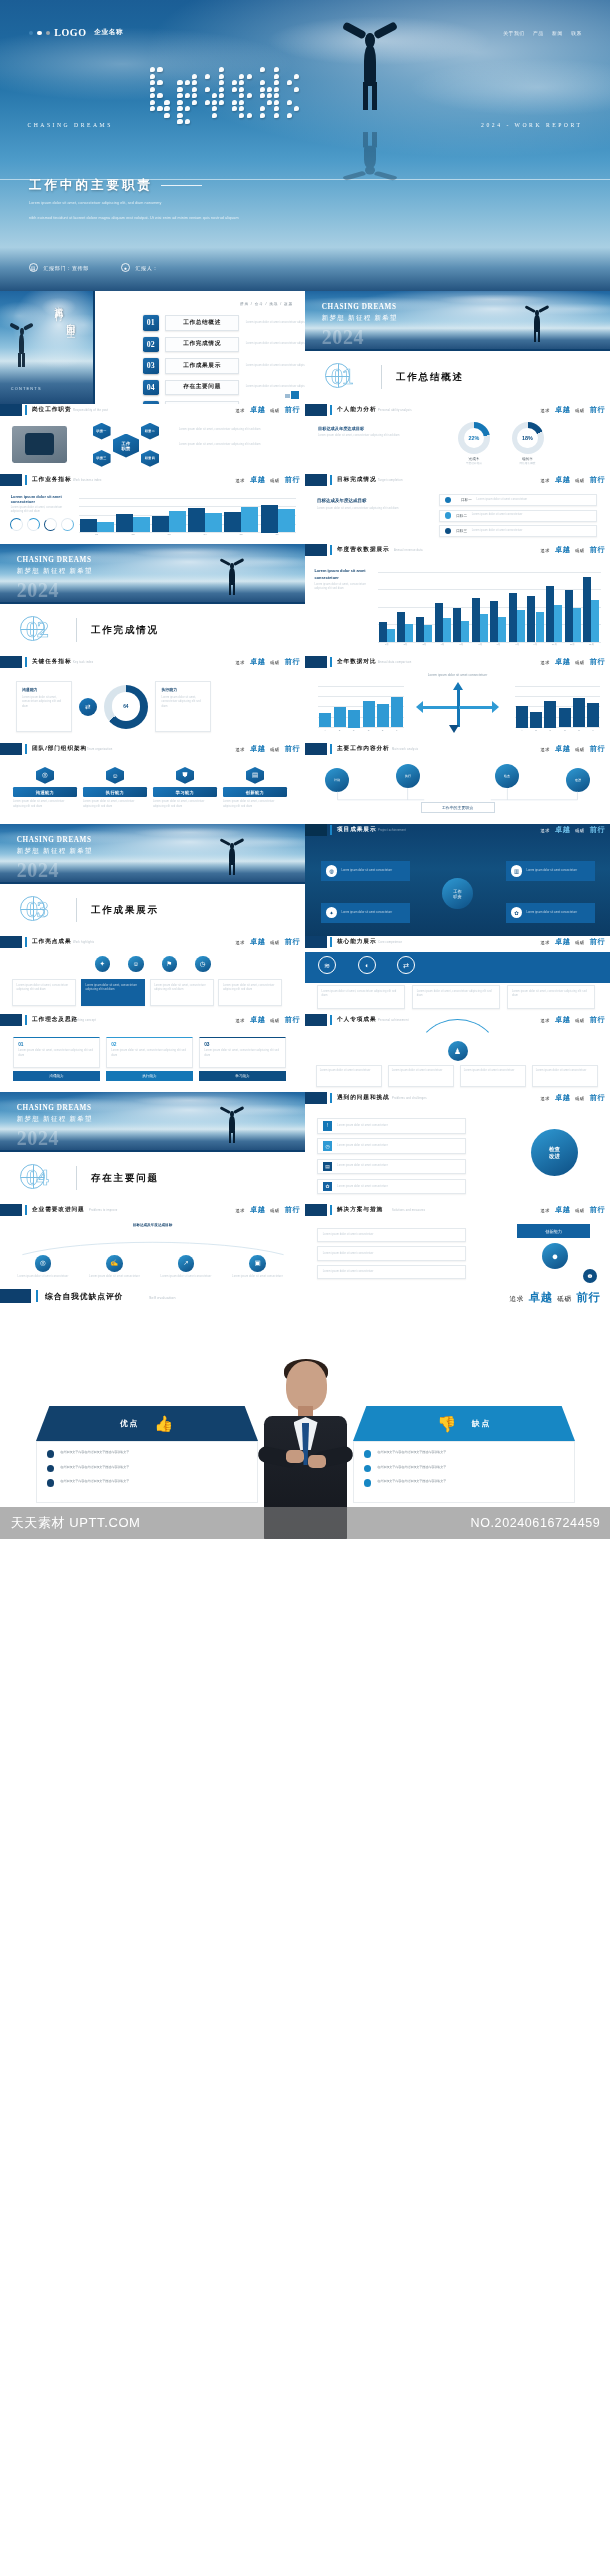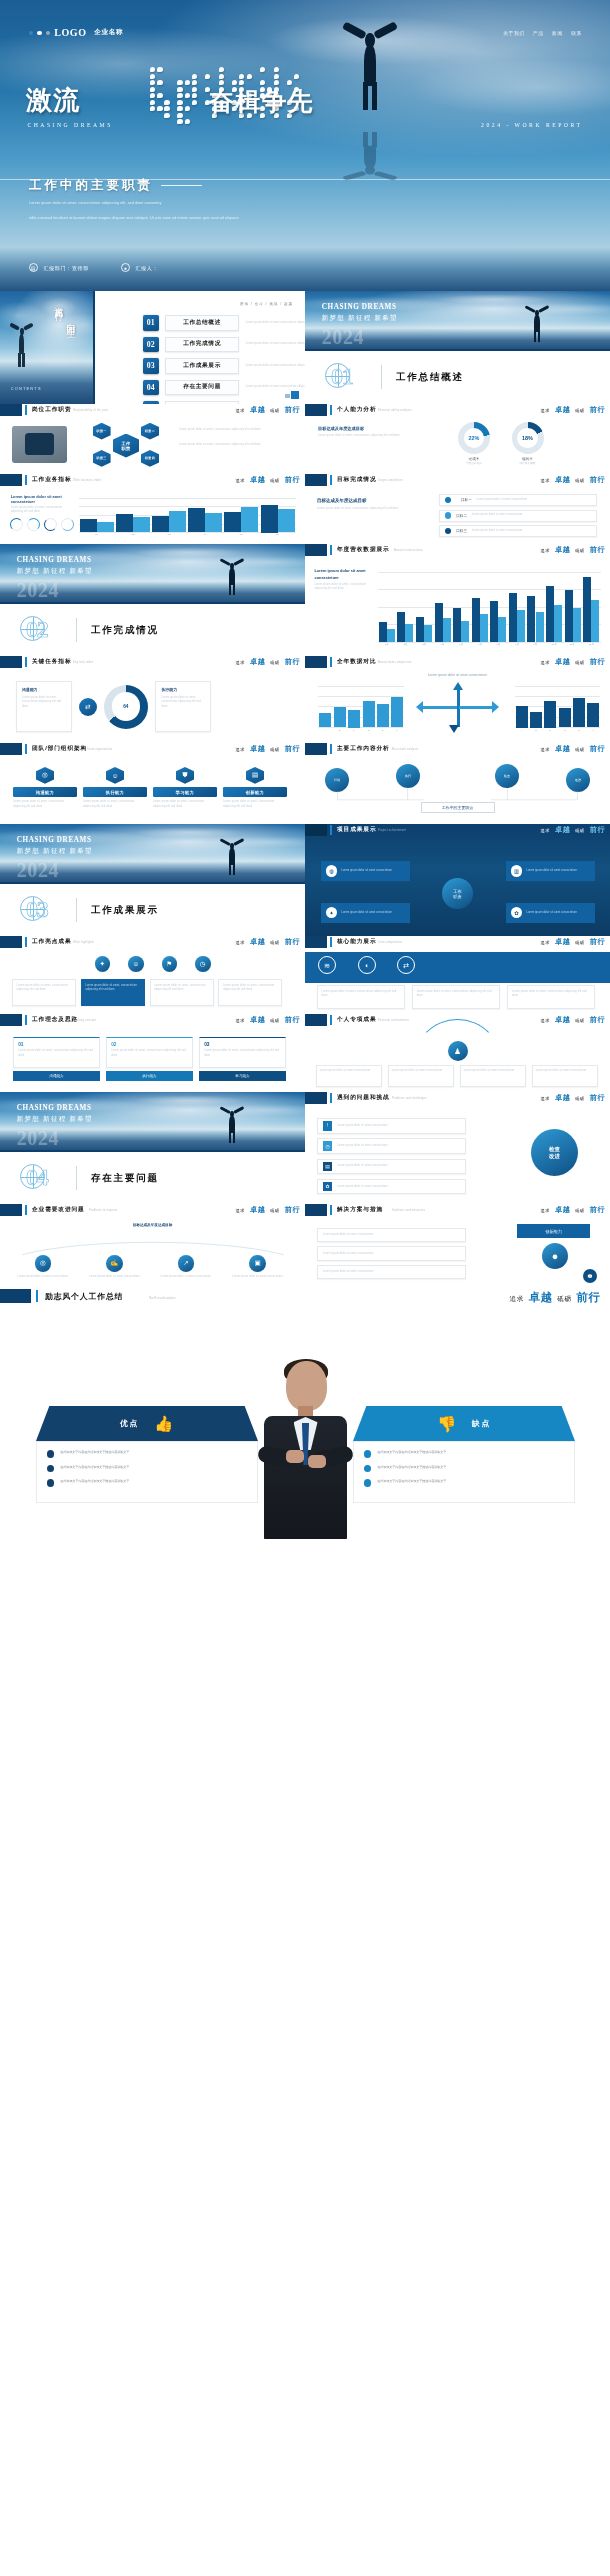--- a/index.html
+++ b/index.html
@@ -285,24 +285,20 @@
     </div>
     <div class="man refl" style="left:334px;top:112px;width:72px;height:89px;">
       <div class="armL"></div>
         <div class="armR"></div>
       <div class="head"></div>
         <div class="torso"></div>
       <div class="legL"></div>
         <div class="legR"></div>
     </div>
 
-    <div class="bigtitle">
-      <span class="cn">激流</span>
-      <span class="cn small" style="margin-left:125px">奋楫争先</span>
-    </div>
 
     <div class="subrow">
       <span>CHASING DREAMS</span>
       <span>2024 - WORK REPORT</span>
     </div>
 
     <div class="cover-mid">
       <div class="line2">
         <h2>工作中的主要职责</h2>
         <div class="rule"></div>
@@ -1160,21 +1156,21 @@
       <div style="position:absolute;right:20px;top:20px;width:73px;height:14.3px;background:#1261a0;color:#fff;font-size:4.2px;display:flex;align-items:center;justify-content:center">创新能力</div>
       <div style="position:absolute;right:42px;top:39px;width:26px;height:26px;border-radius:50%;background:linear-gradient(150deg,#2f9ad4,#0d4e83);color:#fff;display:flex;align-items:center;justify-content:center;font-size:10.7px">●</div>
       <div style="position:absolute;right:13px;bottom:6px;width:14.3px;height:14.3px;border-radius:50%;background:#0d4e83;color:#fff;display:flex;align-items:center;justify-content:center;font-size:6.6px">☻</div>
     </div>
   </div>
 
   <div class="slide full" id="final">
     <div class="shead" style="height:18px">
       <div class="blk" style="height:14.3px;width:31px"></div>
       <div class="pip" style="left:36px;height:12px"></div>
-      <div class="tt" style="left:45px;top:2.4px;font-size:7.8px">励志风个人工作总结</div>
+      <div class="tt" style="left:45px;top:2.4px;font-size:7.8px">综合自我优缺点评价</div>
       <div class="sub" style="left:149px;top:7.2px;font-size:3.6px">Self evaluation</div>
       <div class="slogan" style="right:10.7px;top:1.2px">
         <span class="sm" style="font-size:6.6px">追求</span>
         <span class="bg" style="font-size:11.3px">卓越</span>
         <span class="sm" style="font-size:6.6px">砥砺</span>
         <span class="bg" style="font-size:11.3px">前行</span>
       </div>
     </div>
 
     <div class="prosbox" style="left:36px;top:117px">
@@ -1226,15 +1222,19 @@
       <div class="suit"></div>
         <div class="shirt"></div>
         <div class="tie"></div>
       <div class="armL"></div>
         <div class="armR"></div>
       <div class="handL"></div>
         <div class="handR"></div>
     </div>
   </div>
 
+  <div id="wm">
+    <span>天天素材 UPTT.COM</span>
+    <span class="rt">NO.20240616724459</span>
+  </div>
 
 </div>
 
 
 </body></html>

